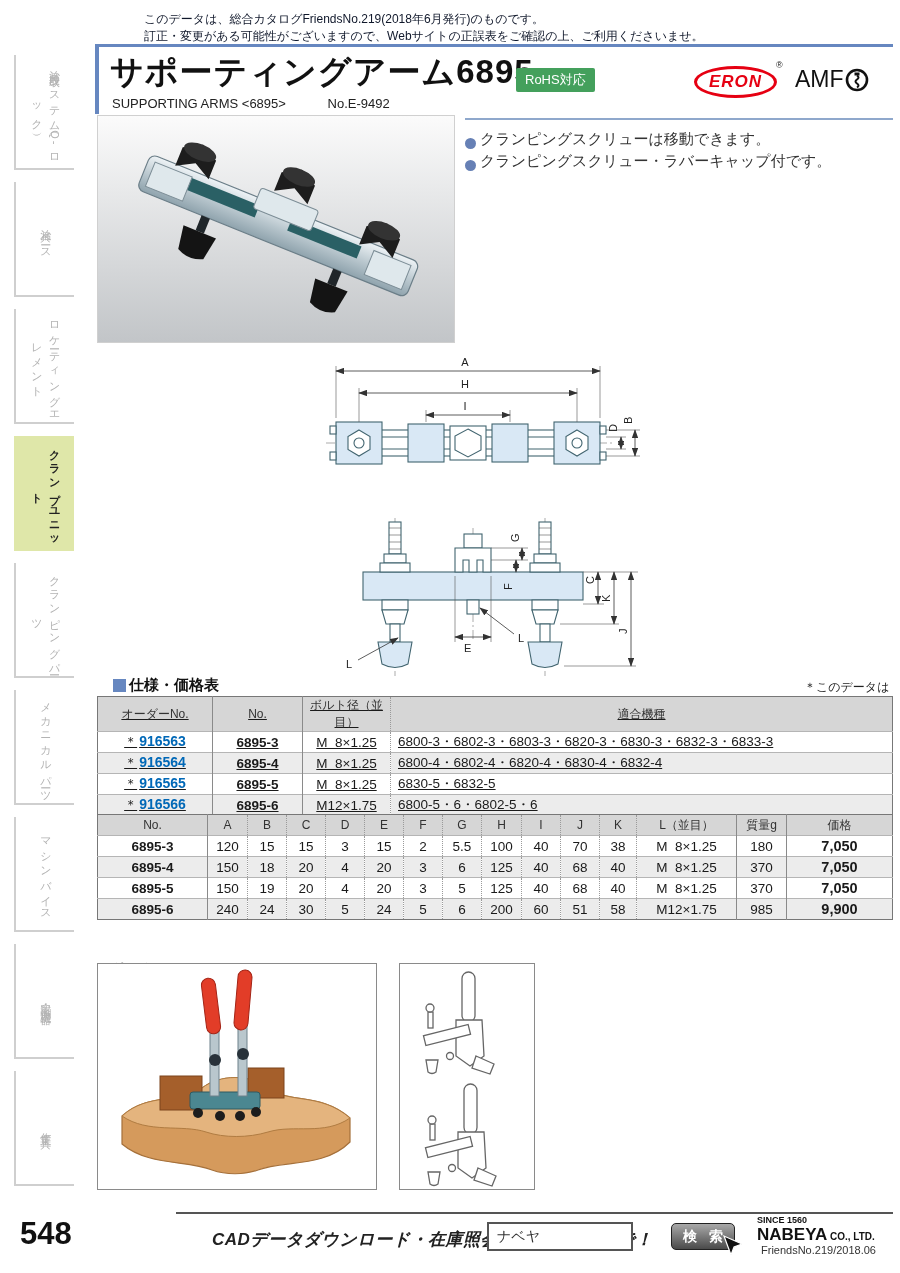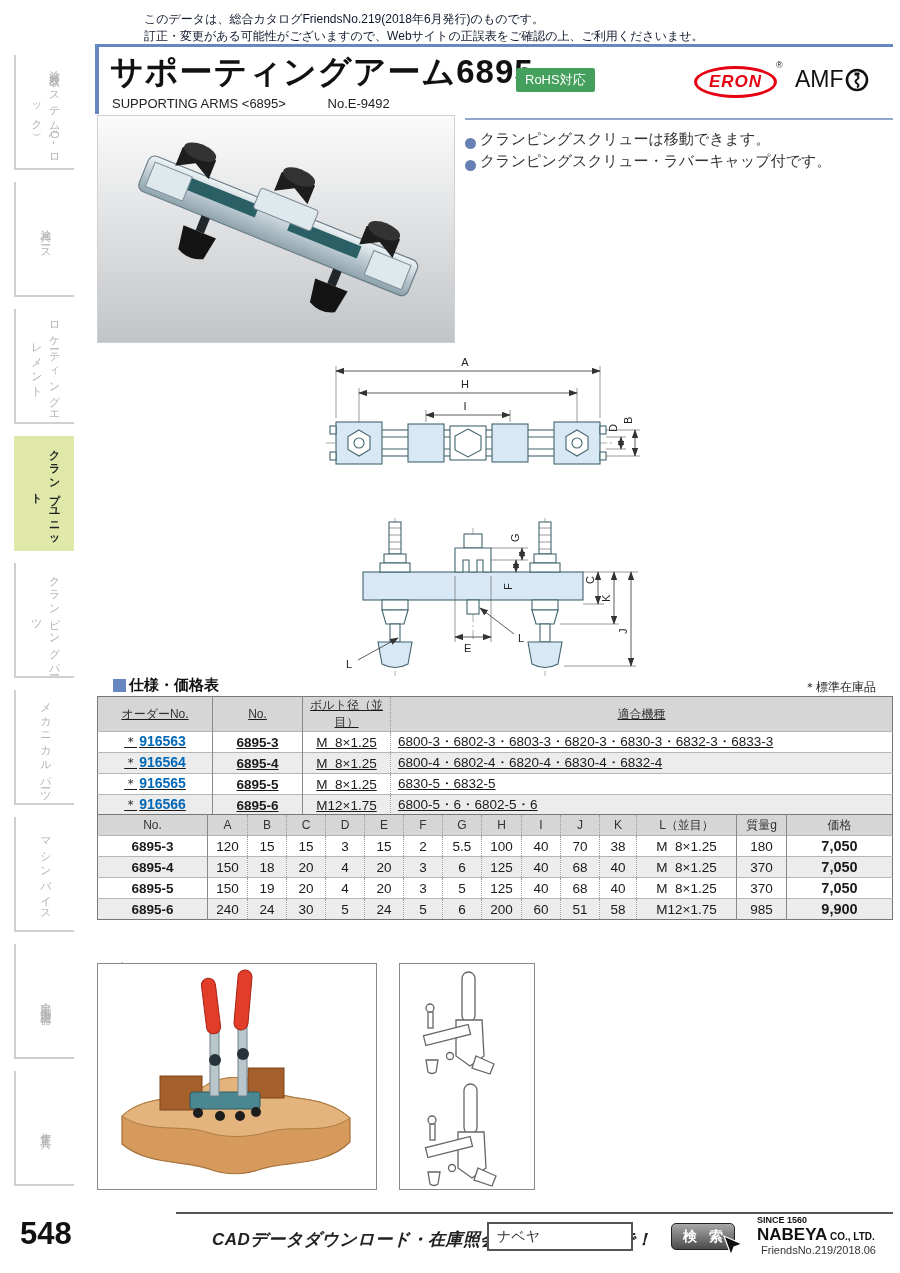--- a/index.html
+++ b/index.html
@@ -284,21 +284,21 @@
       <text class="lbl" x="68" y="318">L</text>
       <line class="dim" x1="202" y1="258" x2="236" y2="284" marker-start="url(#ar)"></line>
       <text class="lbl" x="240" y="292">L</text>
     </g>
   </svg>
 
   <div class="sec-head" style="left:97px;top:676px;margin-left:16px;">
     <span class="sq"></span>
     <span>仕様・価格表</span>
   </div>
-  <div id="stock-note">＊標準在庫品</div>
+  <div id="stock-note">＊このデータは</div>
 
   <table id="t1">
     <colgroup>
         <col style="width:115px">
         <col style="width:90px">
         <col style="width:88px">
         <col>
       </colgroup>
     <thead>
       <tr>

